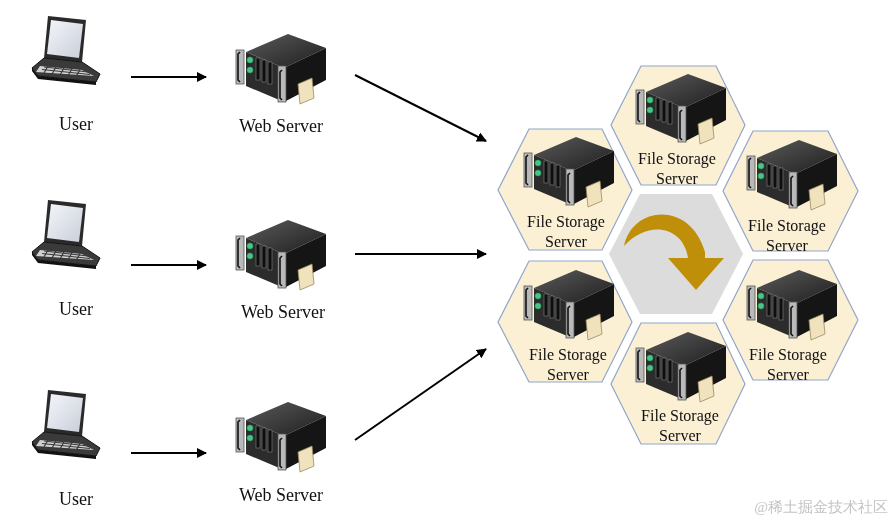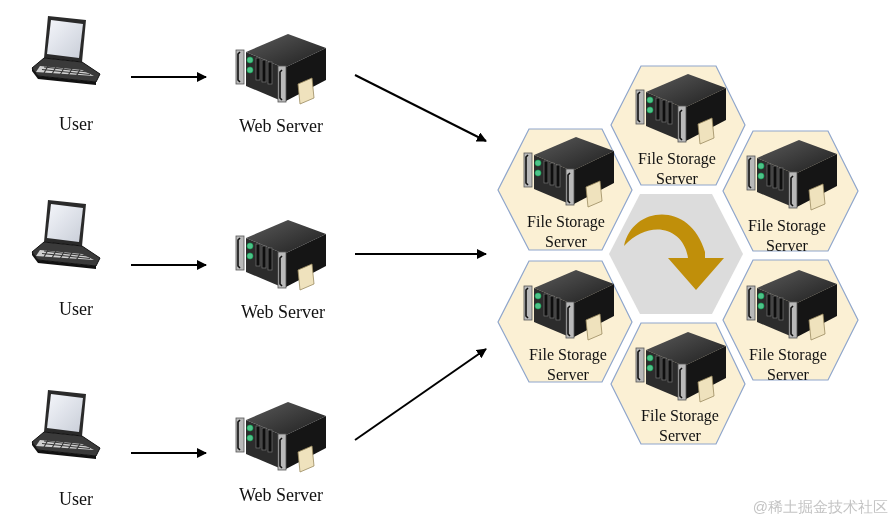--- a/index.html
+++ b/index.html
@@ -1,21 +1,21 @@
 <!DOCTYPE html>
 <html><head>
 <meta charset="utf-8">
 <style>
   html, body { margin:0; padding:0; background:#ffffff; }
   body { width:896px; height:523px; position:relative; overflow:hidden;
          font-family:"Liberation Serif","DejaVu Serif",serif; }
   svg#diagram { position:absolute; left:0; top:0; }
   .lbl { font-family:"Liberation Serif","DejaVu Serif",serif; font-size:18px; fill:#111; text-anchor:middle; }
   .hexlbl { font-family:"Liberation Serif","DejaVu Serif",serif; font-size:16px; fill:#111; text-anchor:middle; }
-  .watermark { position:absolute; right:8px; bottom:6px; font-family:Liberation Sans, sans-serif;
+  .watermark { position:absolute; right:8px; bottom:6px; font-family:Liberation Serif, serif;
                font-size:15px; color:#c4c4c4; }
 </style>
 </head>
 <body>
 
 <svg id="diagram" width="896" height="523" viewBox="0 0 896 523">
   <defs>
     <marker id="ah" markerWidth="10" markerHeight="10" refX="9" refY="5" orient="auto" markerUnits="userSpaceOnUse">
       <path d="M0,0 L10,5 L0,10 Z" fill="#000"></path>
     </marker>

